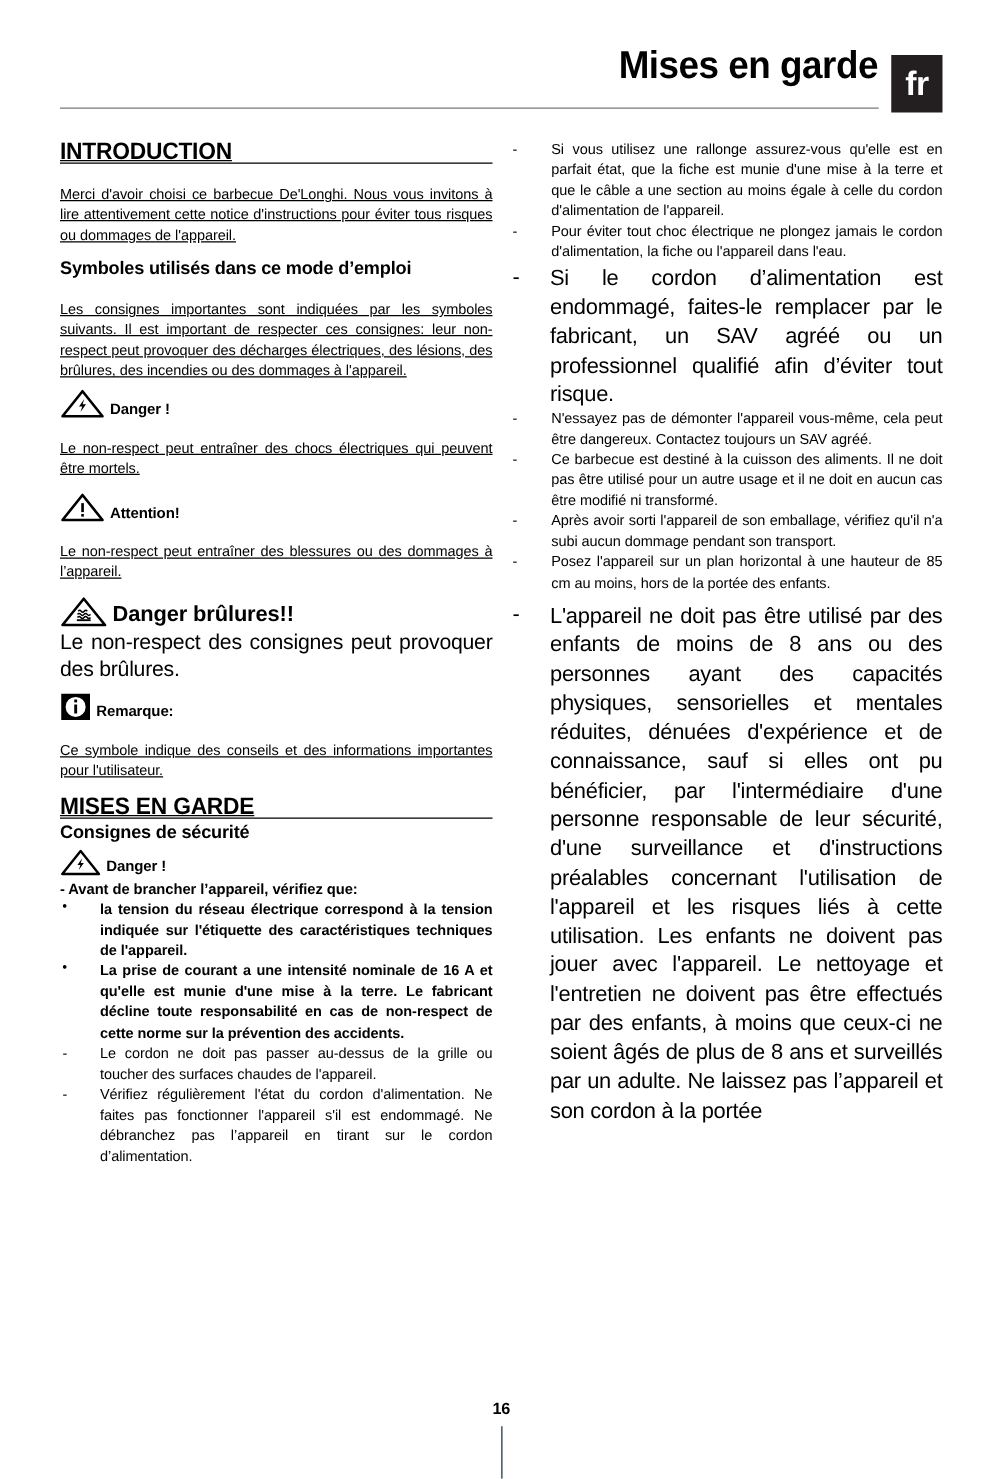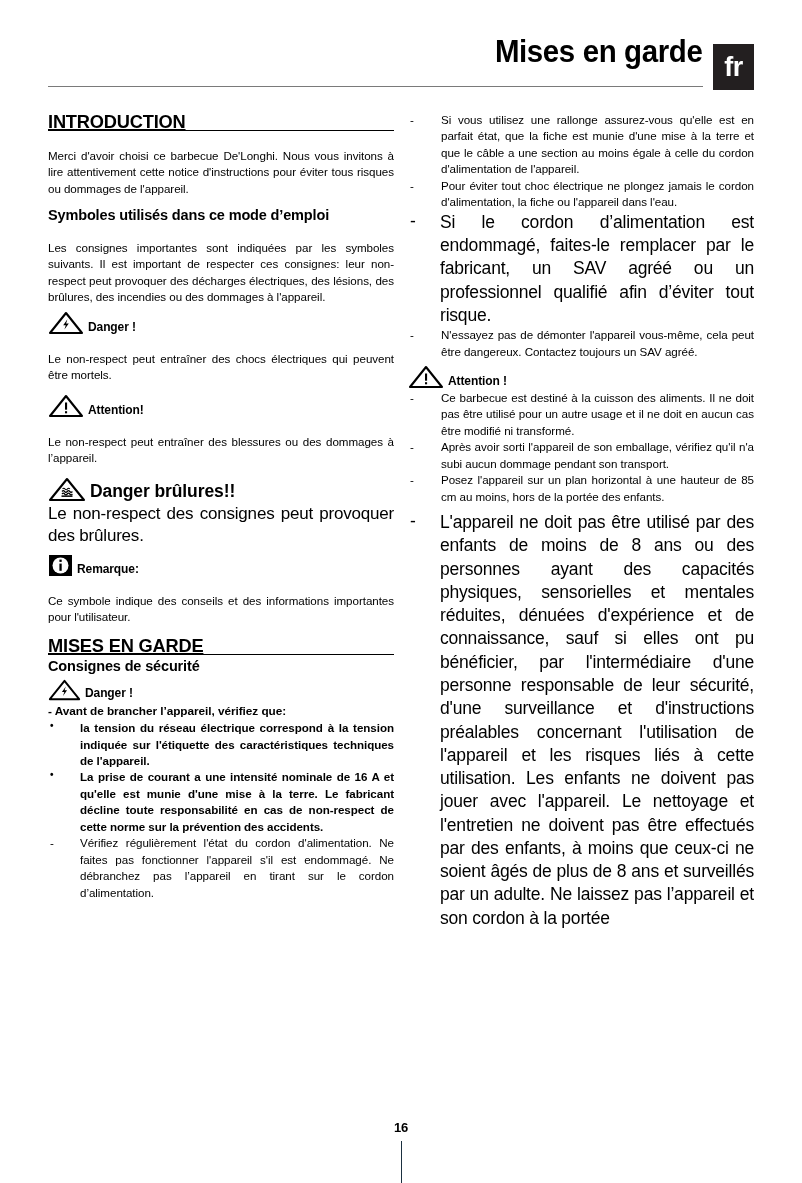--- a/index.html
+++ b/index.html
@@ -112,20 +112,21 @@
   }
   .sub-head.tight { margin-top: -1px; }
 
   
   p.body {
     font-size: 11.6px;
     line-height: 1.42;
     margin: 16px 0 10px 0;
     text-align: justify;
     letter-spacing: -0.05px;
+    text-decoration: underline;
   }
   p.body.nogap { margin-bottom: 4px; }
 
   
   p.big {
     font-size: 17px;
     line-height: 1.33;
     margin: 0 0 6px 0;
     text-align: justify;
     letter-spacing: -0.2px;
@@ -317,50 +318,41 @@
     </div>
 
     <div class="lead-dash">- Avant de brancher l’appareil, vérifiez que:</div>
 
     <ul class="dot bold">
       <li>la tension du réseau électrique correspond à la tension indiquée sur l'étiquette des caractéristiques techniques de l'appareil.</li>
       <li>La prise de courant a une intensité nominale de 16 A et qu'elle est munie d'une mise à la terre. Le fabricant décline toute responsabilité en cas de non-respect de cette norme sur la prévention des accidents.</li>
     </ul>
 
     <ul class="dash">
+      <li>Le cordon ne doit pas passer au-dessus de la grille ou toucher des surfaces chaudes de l'appareil.</li>
       <li>Vérifiez régulièrement l'état du cordon d'alimentation. Ne faites pas fonctionner l'appareil s'il est endommagé. Ne débranchez pas l’appareil en tirant sur le cordon d’alimentation.</li>
     </ul>
 
   </div>
 
   <div class="col col-right">
 
     <ul class="dash rightcol">
       <li>Si vous utilisez une rallonge assurez-vous qu'elle est en parfait état, que la fiche est munie d'une mise à la terre et que le câble a une section au moins égale à celle du cordon d'alimentation de l'appareil.</li>
       <li>Pour éviter tout choc électrique ne plongez jamais le cordon d'alimentation, la fiche ou l'appareil dans l'eau.</li>
     </ul>
 
     <ul class="dash big">
       <li>Si le cordon d’alimentation est endommagé, faites-le remplacer par le fabricant, un SAV agréé ou un professionnel qualifié afin d’éviter tout risque.</li>
     </ul>
 
     <ul class="dash rightcol">
       <li>N'essayez pas de démonter l'appareil vous-même, cela peut être dangereux. Contactez toujours un SAV agréé.</li>
     </ul>
 
-    <div class="warn-row">
-      <span>
-        <svg class="icon-tri" width="36" height="24" viewBox="0 0 36 24" aria-hidden="true">
-          <path d="M18 2 L34 22 L2 22 Z" fill="none" stroke="#000" stroke-width="2.1" stroke-linejoin="round"></path>
-          <rect x="17" y="8.5" width="2.1" height="7.2" fill="#000"></rect>
-          <rect x="17" y="17.2" width="2.1" height="2.1" fill="#000"></rect>
-        </svg>
-      </span>
-      <span class="warn-label">Attention !</span>
-    </div>
 
     <ul class="dash rightcol">
       <li>Ce barbecue est destiné à la cuisson des aliments. Il ne doit pas être utilisé pour un autre usage et il ne doit en aucun cas être modifié ni transformé.</li>
       <li>Après avoir sorti l'appareil de son emballage, vérifiez qu'il n'a subi aucun dommage pendant son transport.</li>
       <li>Posez l'appareil sur un plan horizontal à une hauteur de 85 cm au moins, hors de la portée des enfants.</li>
     </ul>
 
     <div class="spacer-sm"></div>
 
     <ul class="dash big">

